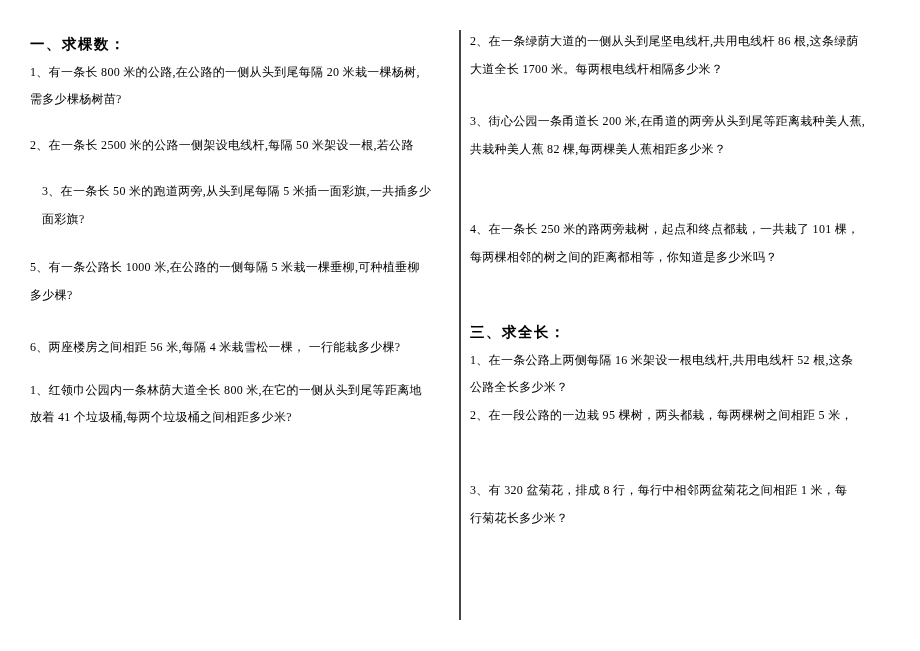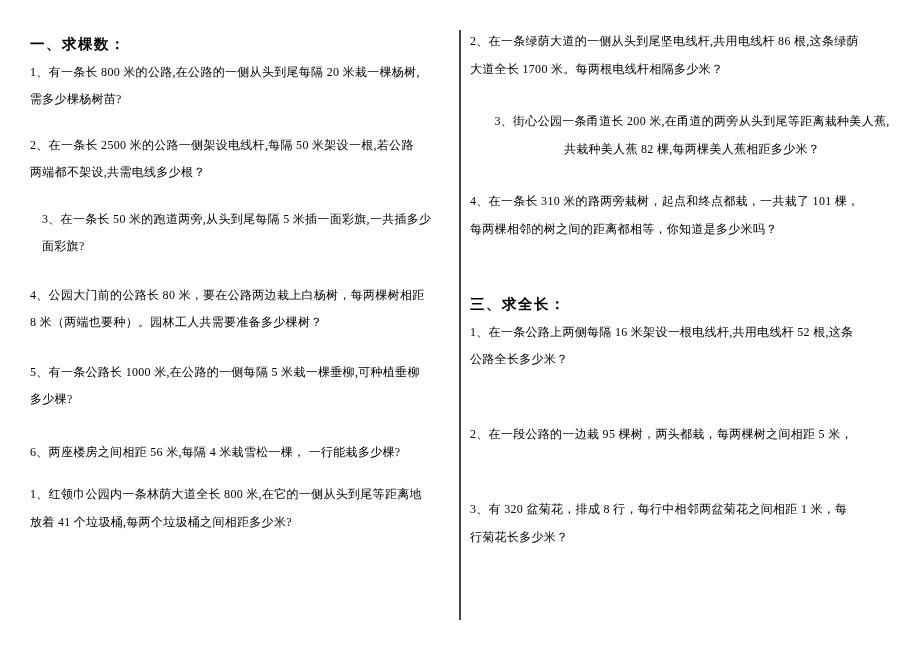--- a/index.html
+++ b/index.html
@@ -35,54 +35,49 @@
     margin:0;
   }
   .line{white-space:nowrap;}
   .mb0{margin-bottom:0;}
   .mb15{margin-bottom:15px;}
   .mb18{margin-bottom:18px;}
   .mb19{margin-bottom:19px;}
   .mb21{margin-bottom:21px;margin-left:12px;}
   .mb22{margin-bottom:22px;}
   .mb25{margin-bottom:25px;}
-  .mb45{margin-bottom:25px;text-align:center;}
-  .mb47{margin-bottom:47px;}
+  .mb45{margin-bottom:53px;}
+  .mb47{}
   .mb48{margin-bottom:48px;}
 </style>
 </head>
 <body>
 
 <div class="page">
 
   <div class="divider"></div>
 
   <div class="col col-left">
 
     <h2 class="heading mb0">一、求棵数：</h2>
 
     <div class="problem mb18">
       <div class="line">1、有一条长 800 米的公路,在公路的一侧从头到尾每隔 20 米栽一棵杨树,</div>
       <div class="line">需多少棵杨树苗?</div>
     </div>
 
     <div class="problem mb19">
       <div class="line">2、在一条长 2500 米的公路一侧架设电线杆,每隔 50 米架设一根,若公路</div>
-      <div class="line">两端都不架设,共需电线多少根？</div>
     </div>
 
     <div class="problem mb21">
       <div class="line">3、在一条长 50 米的跑道两旁,从头到尾每隔 5 米插一面彩旗,一共插多少</div>
       <div class="line">面彩旗?</div>
     </div>
 
-    <div class="problem mb22">
-      <div class="line">4、公园大门前的公路长 80 米，要在公路两边栽上白杨树，每两棵树相距</div>
-      <div class="line">8 米（两端也要种）。园林工人共需要准备多少棵树？</div>
-    </div>
 
     <div class="problem mb25">
       <div class="line">5、有一条公路长 1000 米,在公路的一侧每隔 5 米栽一棵垂柳,可种植垂柳</div>
       <div class="line">多少棵?</div>
     </div>
 
     <div class="problem mb15">
       <div class="line">6、两座楼房之间相距 56 米,每隔 4 米栽雪松一棵， 一行能栽多少棵?</div>
     </div>
 
@@ -100,21 +95,21 @@
       <div class="line">2、在一条绿荫大道的一侧从头到尾坚电线杆,共用电线杆 86 根,这条绿荫</div>
       <div class="line">大道全长 1700 米。每两根电线杆相隔多少米？</div>
     </div>
 
     <div class="problem mb45">
       <div class="line">3、街心公园一条甬道长 200 米,在甬道的两旁从头到尾等距离栽种美人蕉,</div>
       <div class="line">共栽种美人蕉 82 棵,每两棵美人蕉相距多少米？</div>
     </div>
 
     <div class="problem mb48">
-      <div class="line">4、在一条长 310 米的路两旁栽树，起点和终点都栽，一共栽了 101 棵，</div>
+      <div class="line">4、在一条长 250 米的路两旁栽树，起点和终点都栽，一共栽了 101 棵，</div>
       <div class="line">每两棵相邻的树之间的距离都相等，你知道是多少米吗？</div>
     </div>
 
     <h2 class="heading mb0">三、求全长：</h2>
 
     <div class="problem mb47">
       <div class="line">1、在一条公路上两侧每隔 16 米架设一根电线杆,共用电线杆 52 根,这条</div>
       <div class="line">公路全长多少米？</div>
     </div>
 

